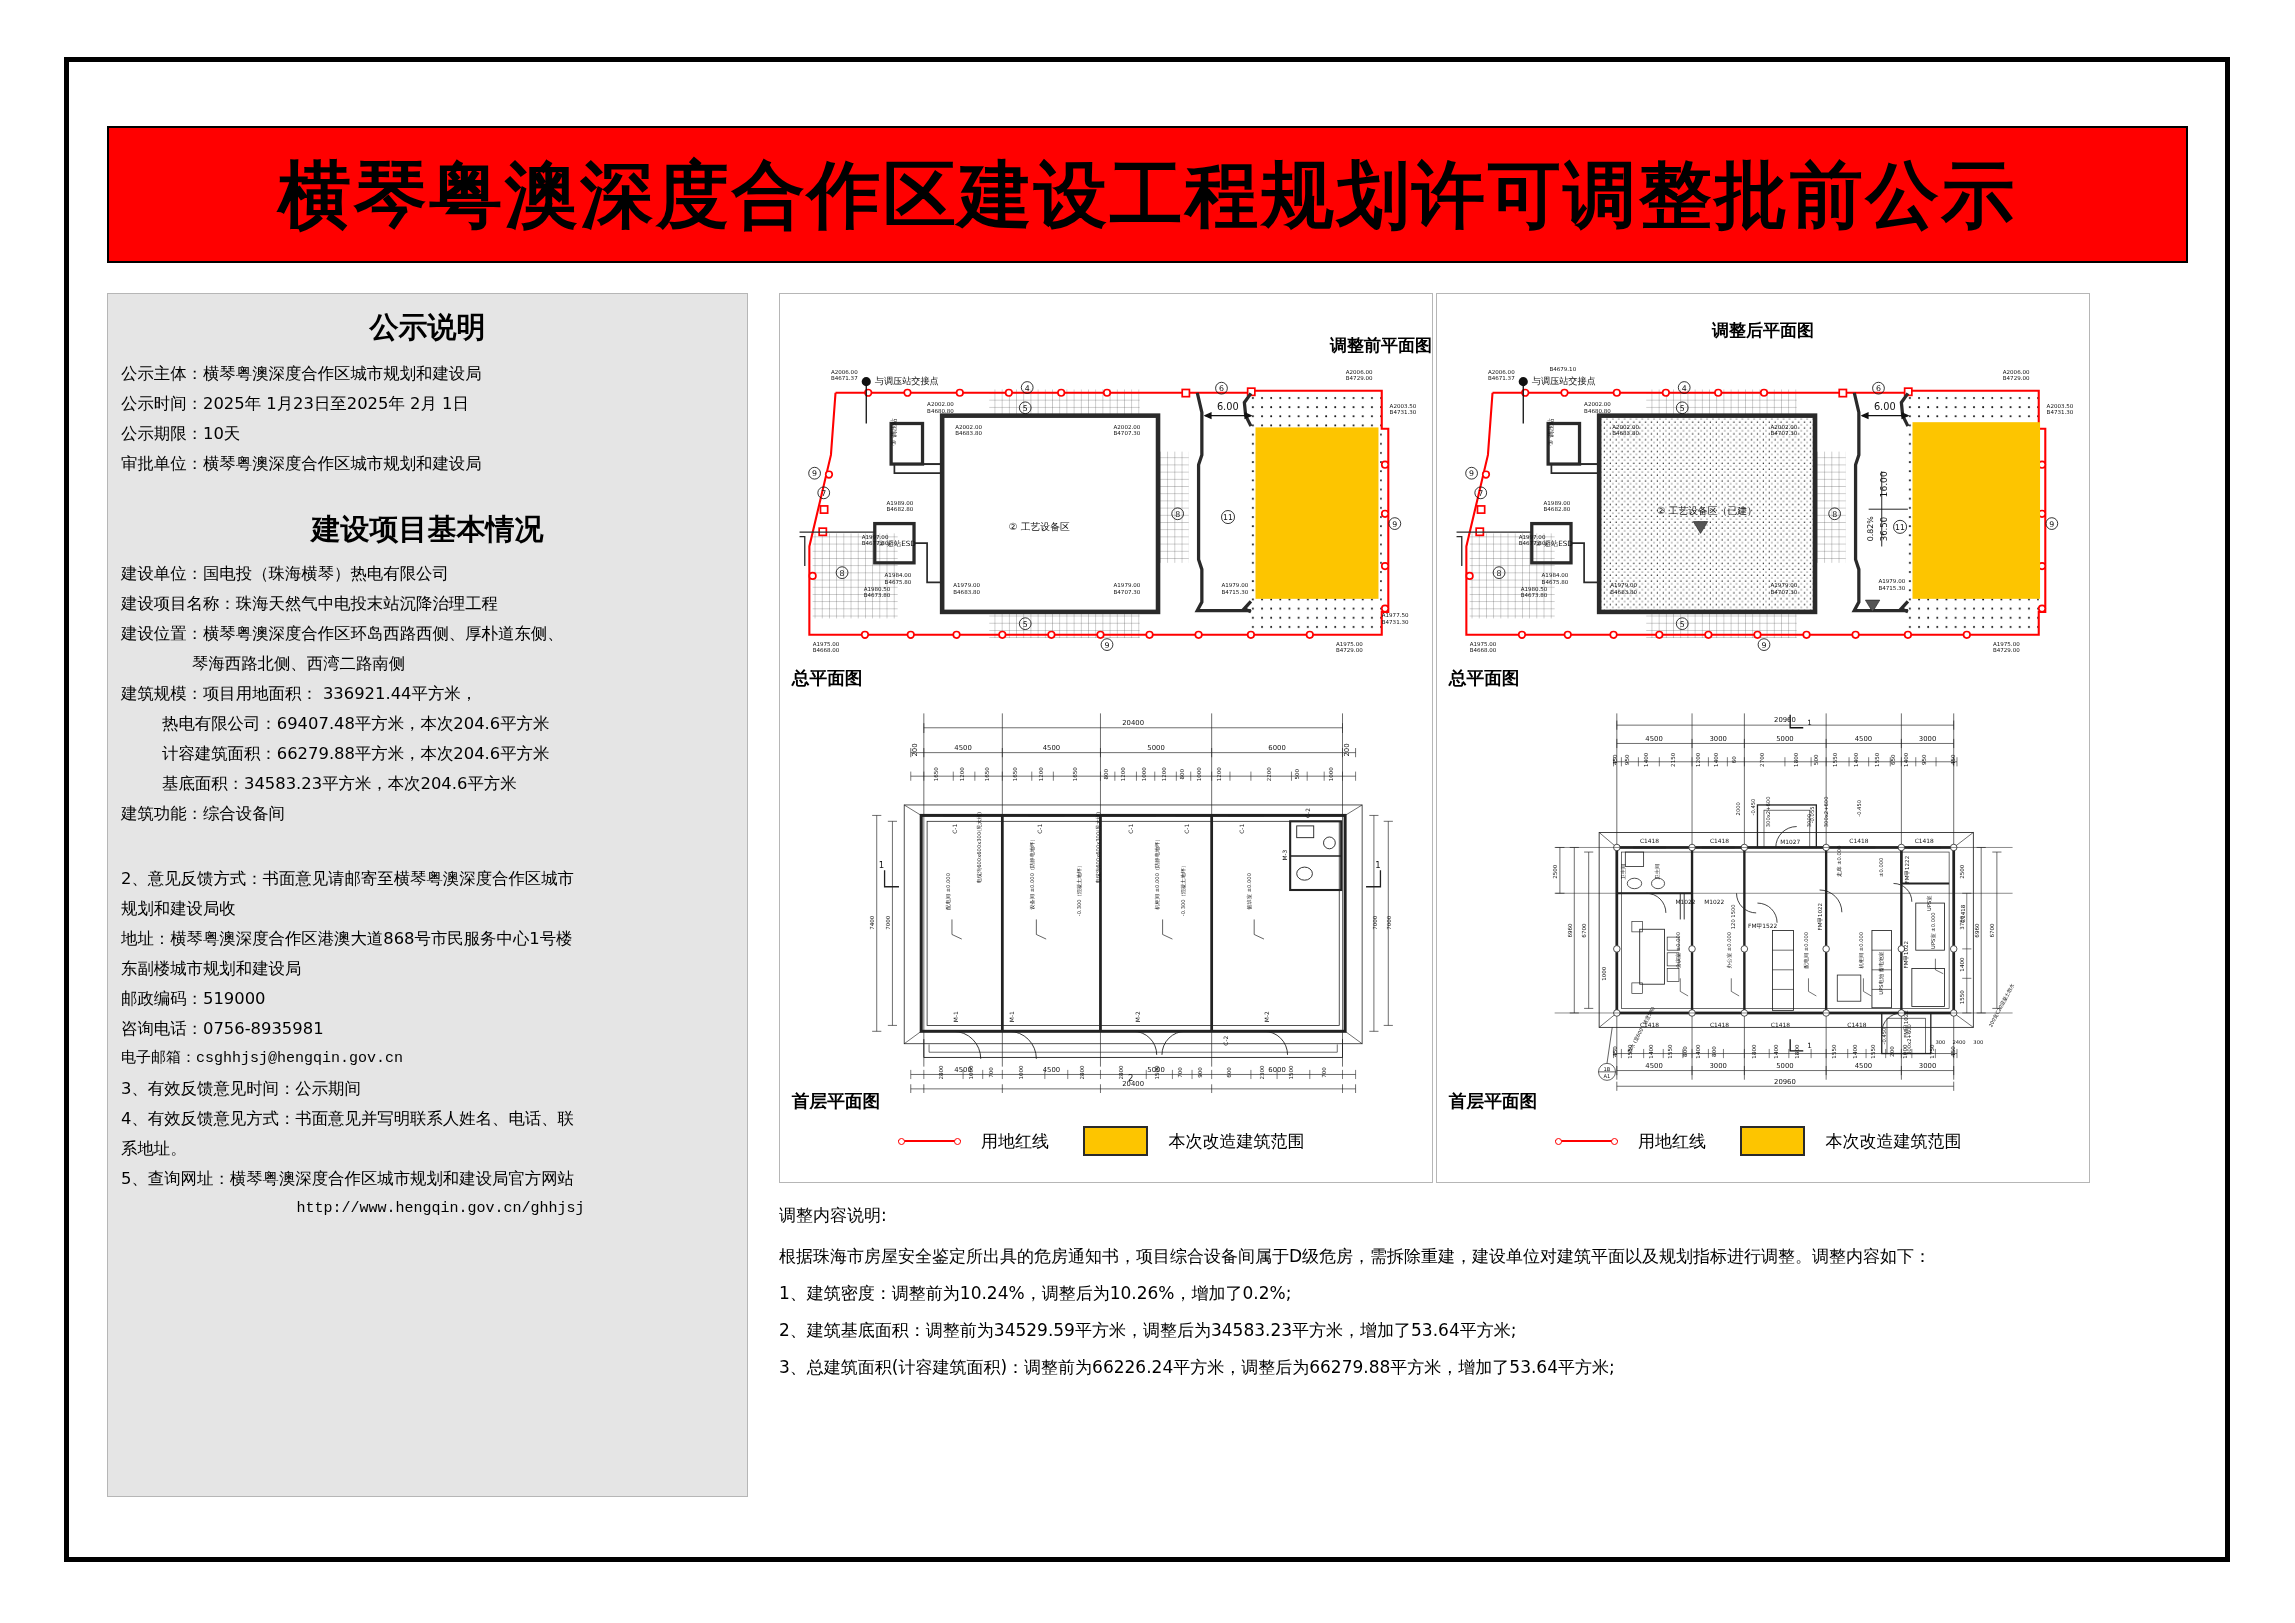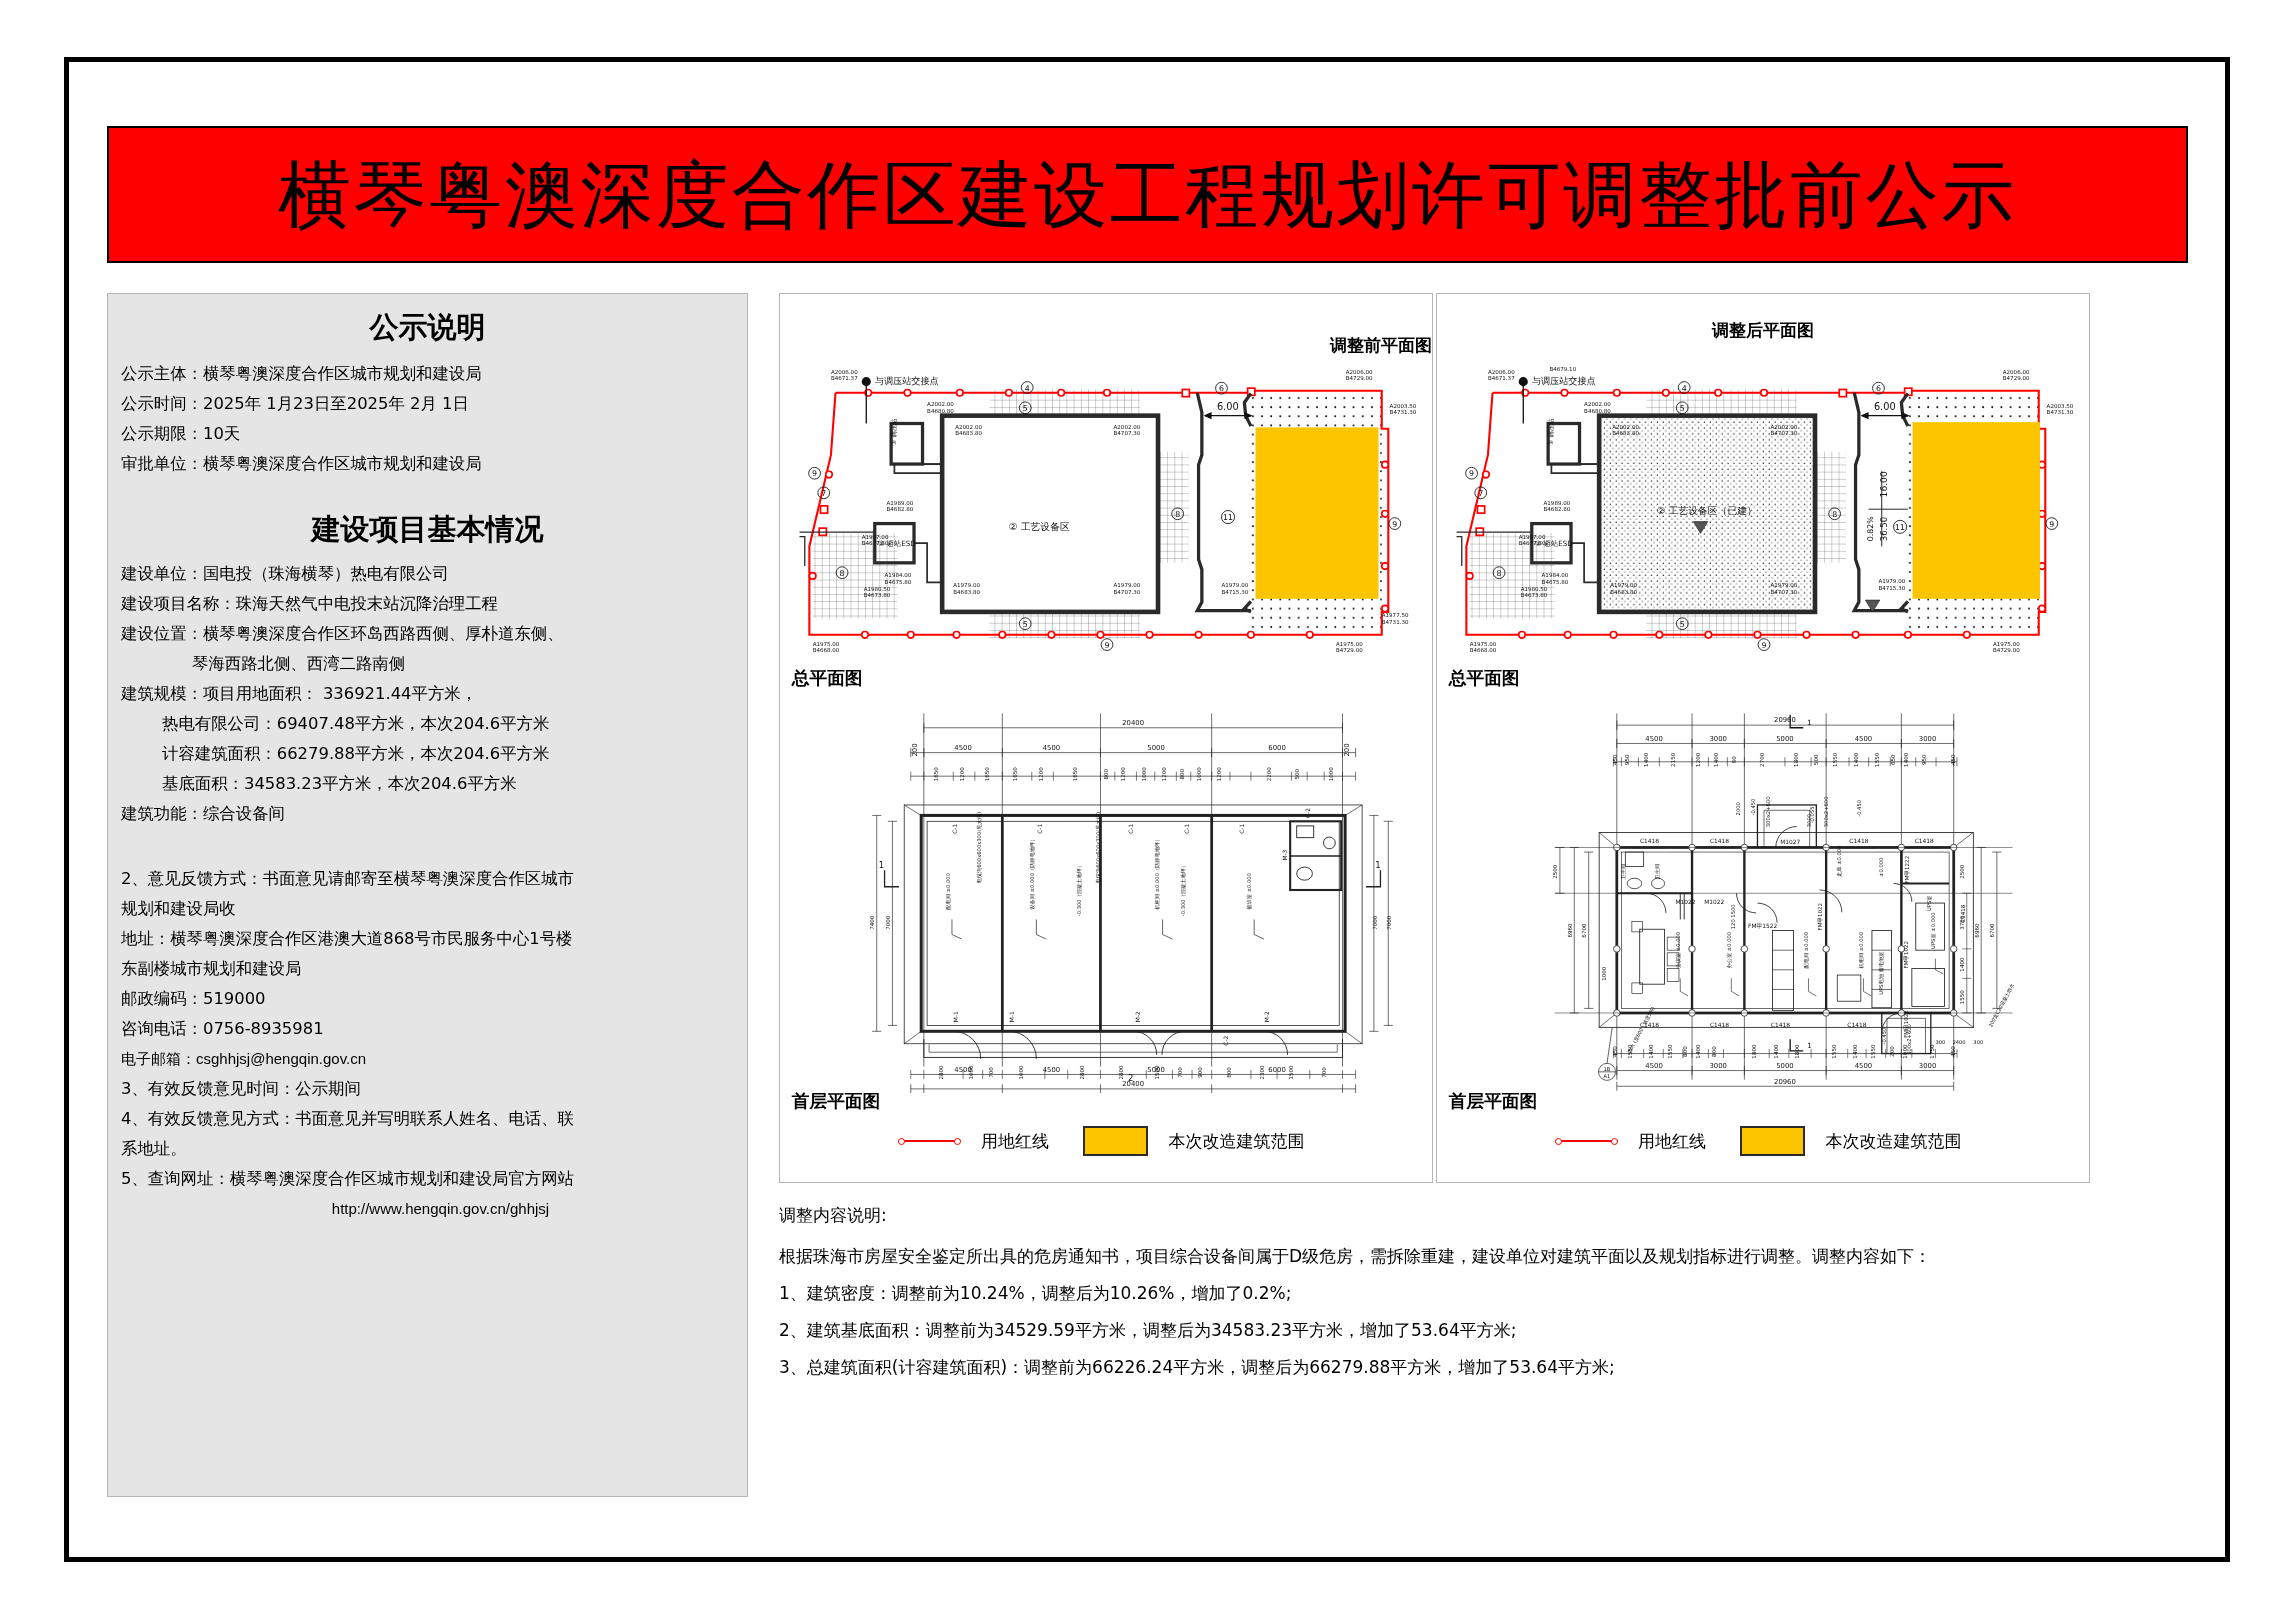--- a/index.html
+++ b/index.html
@@ -5,32 +5,32 @@
   html,body{margin:0;padding:0;background:#ffffff;}
   body{width:2295px;height:1623px;font-family:"Liberation Sans","DejaVu Sans",sans-serif;overflow:hidden;}
 
   .page{position:absolute;left:0;top:0;width:2295px;height:1623px;background:#fff;}
 
   
   .frame{position:absolute;left:64px;top:57px;width:2166px;height:1505px;border:5.9px solid #000;background:#fff;box-sizing:border-box;}
 
   
   .banner{position:absolute;left:107px;top:126px;width:2081px;height:137px;background:#FF0000;border:2px solid #000;box-sizing:border-box;display:flex;align-items:center;justify-content:center;}
-  .banner-text{font-size:73px;font-weight:400;color:#000;letter-spacing:2.6px;line-height:1;white-space:nowrap;font-family:"DejaVu Sans",sans-serif;}
+  .banner-text{font-size:73px;font-weight:700;color:#000;letter-spacing:2.6px;line-height:1;white-space:nowrap;font-family:"DejaVu Sans",sans-serif;}
 
   
   .leftpanel{position:absolute;left:107px;top:293px;width:641px;height:1204px;background:#e5e5e5;border:1.3px solid #b6b6b6;box-sizing:border-box;padding:9.2px 13px 0 13px;}
   .lp-head{text-align:center;font-size:29px;font-weight:700;color:#000;margin:5.2px 0 10.5px 0;font-family:"DejaVu Sans",sans-serif;}
   .lp-head2{text-align:center;font-size:29px;font-weight:700;color:#000;margin:31px 0 9.2px 0;font-family:"DejaVu Sans",sans-serif;}
   .lp-line{font-size:16.4px;color:#000;line-height:30px;white-space:nowrap;font-family:"DejaVu Sans",sans-serif;}
   .lp-line.ind1{padding-left:41px;}
   .lp-line.ind2{padding-left:71px;}
   .lp-notes{margin-top:35px;}
   .note{font-size:16.4px;color:#000;line-height:30px;font-family:"DejaVu Sans",sans-serif;}
-  .note.mono{font-family:Liberation Sans, sans-serif;font-size:15px;}
+  .note.mono{font-family:Liberation Mono, monospace;font-size:15px;}
   .note.center{text-align:center;padding-left:26px;}
 
   
   .drawbox{position:absolute;background:#fff;border:1.3px solid #b6b6b6;box-sizing:border-box;}
   .dbox-left{left:779px;top:293px;width:654px;height:890px;}
   .dbox-right{left:1436px;top:293px;width:654px;height:890px;}
   .dtitle{position:absolute;left:0;right:0;text-align:center;font-size:17px;font-weight:700;color:#000;font-family:"DejaVu Sans",sans-serif;}
   .dsub{position:absolute;font-size:17.7px;font-weight:700;color:#000;font-family:"DejaVu Sans",sans-serif;}
 
   

